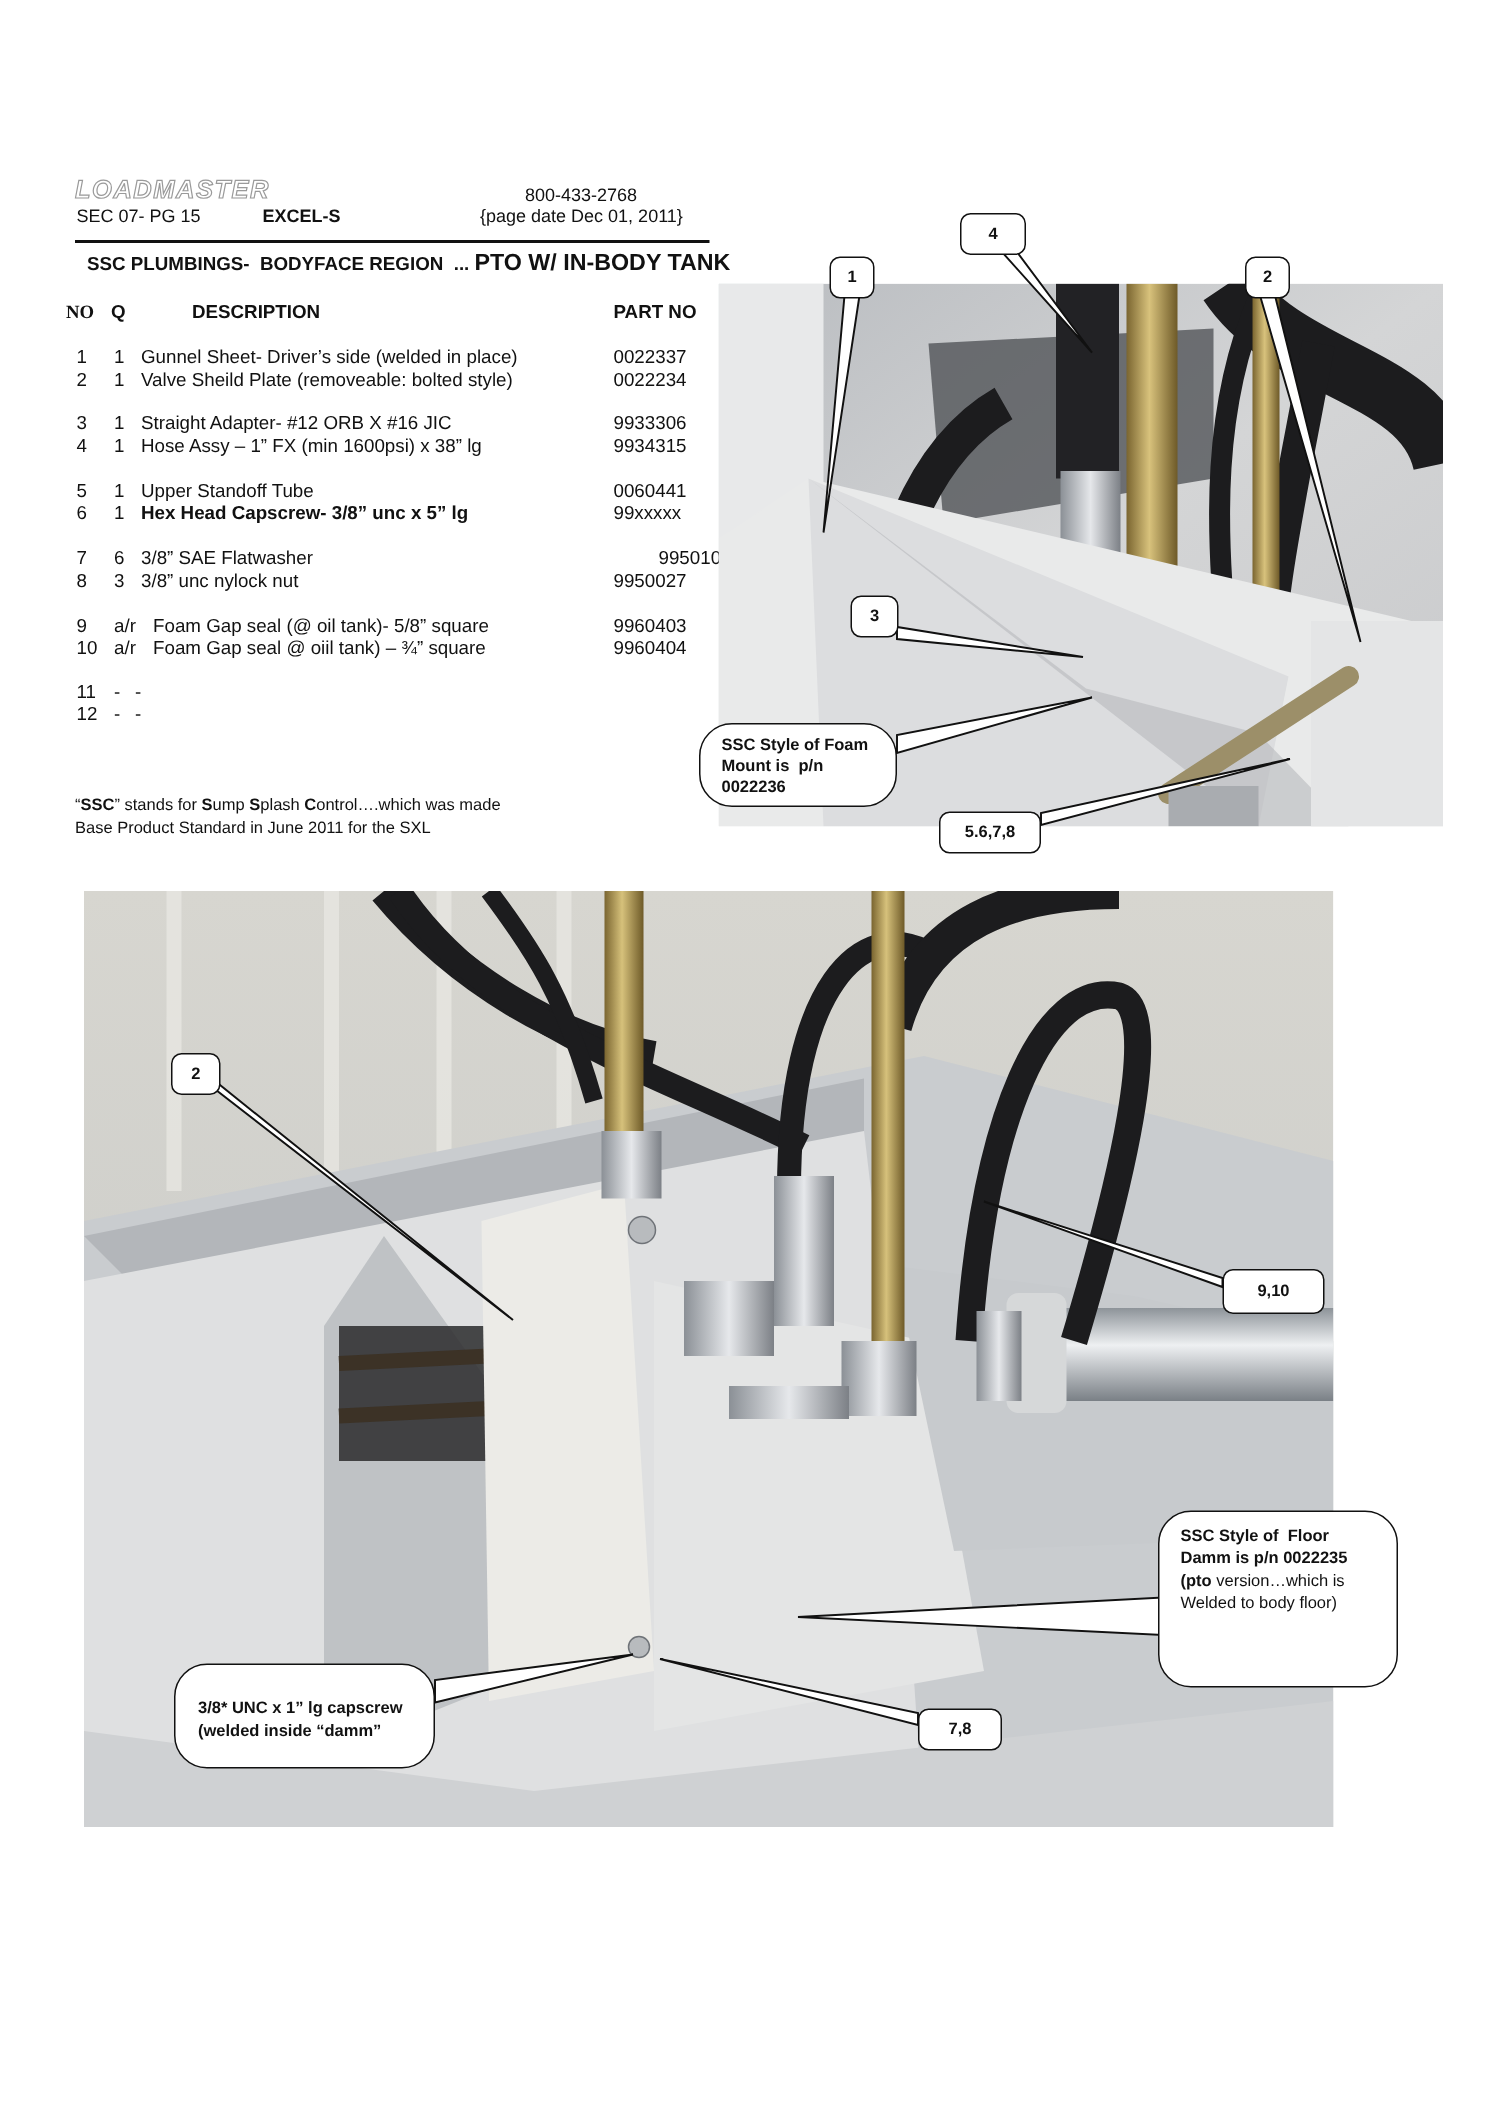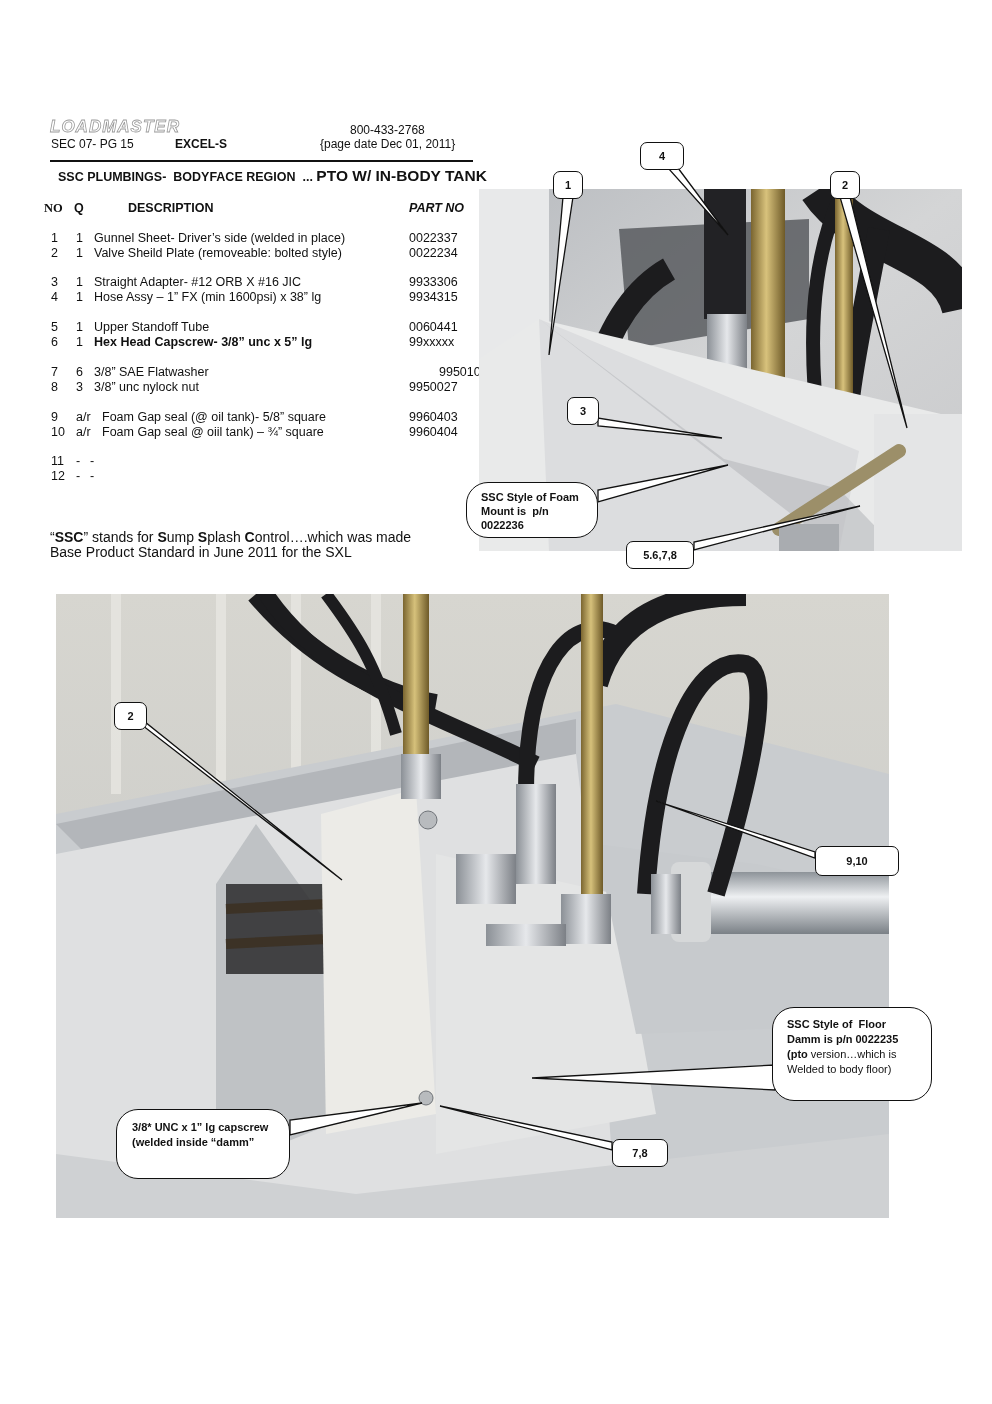--- a/index.html
+++ b/index.html
@@ -9,21 +9,21 @@
     .logo { left: 50px; top: 117px; font-size: 17px; font-weight: bold; font-style: italic;
             letter-spacing: 1px; color: #fff; -webkit-text-stroke: 0.8px #9a9a9a;
             font-family: "Liberation Sans", sans-serif; }
     .hdr { font-size: 12px; }
     .rule { left: 50px; top: 160px; width: 423px; height: 2px; background: #111; }
     .title { left: 58px; top: 167px; font-size: 12.5px; font-weight: bold; white-space: nowrap; }
     .title .big { font-size: 15.5px; }
     .colhdr { font-size: 12.5px; font-weight: bold; top: 201px; }
     .row { font-size: 12.5px; position: absolute; left: 0; height: 15px; line-height: 15px; white-space: nowrap; }
     .row span { position: absolute; }
-    .note { left: 50px; top: 530px; font-size: 14px; line-height: 15px; }
+    .note { left: 50px; top: 530px; font-size: 11px; line-height: 15px; }
     .photo { overflow: hidden; }
     .callout { background: #fff; border: 1.5px solid #111; border-radius: 7px;
                font-size: 11px; font-weight: bold; font-family: "Liberation Sans", sans-serif;
                box-sizing: border-box; display: flex; align-items: center; justify-content: center; }
     .callout.big { border-radius: 22px; align-items: flex-start; justify-content: flex-start;
                    padding: 9px 14px; line-height: 15px; text-align: left; }
     .callout .norm { font-weight: normal; }
     svg.leaders { position: absolute; left: 0; top: 0; pointer-events: none; }
   </style>
 </head>
@@ -36,21 +36,21 @@
 <div class="abs hdr" style="left:320px; top:137px;">{page date Dec 01, 2011}</div>
 <div class="abs rule"></div>
 <div class="abs title">
   <span style="white-space:pre;">SSC PLUMBINGS-  BODYFACE REGION  ... </span><span class="big">PTO W/ IN-BODY TANK</span>
 </div>
 
 <div>
   <div class="abs colhdr" style="left:44px;font-family:Liberation Serif, serif;">NO</div>
   <div class="abs colhdr" style="left:74px;">Q</div>
   <div class="abs colhdr" style="left:128px;">DESCRIPTION</div>
-  <div class="abs colhdr" style="left:409px;font-style:italic;">PART NO</div>
+  <div class="abs colhdr" style="left:409px;">PART NO</div>
 
   <div class="row" style="top:231px;">
     <span style="left:51px;">1</span>
     <span style="left:76px;">1</span>
     <span style="left:94px;">Gunnel Sheet- Driver’s side (welded in place)</span>
     <span style="left:409px;">0022337</span>
   </div>
   <div class="row" style="top:246px;">
     <span style="left:51px;">2</span>
     <span style="left:76px;">1</span>
@@ -250,28 +250,28 @@
 <div class="abs callout big" style="left:466px; top:482px; width:132px; height:56px; padding:7px 14px; line-height:14px;">
   <div>
     <div>SSC Style of Foam</div>
     <div style="white-space:pre;">Mount is  p/n</div>
     <div>0022236</div>
   </div>
 </div>
 <div class="abs callout" style="left:626px; top:541px; width:68px; height:28px;">5.6,7,8</div>
 
 <div class="abs callout" style="left:114px; top:702px; width:33px; height:28px;">2</div>
-<div class="abs callout" style="left:815px; top:846px; width:84px; height:30px;">9,10</div>
-<div class="abs callout big" style="left:772px; top:1007px; width:160px; height:94px;">
+<div class="abs callout" style="left:815px; top:846px; width:68px; height:30px;">9,10</div>
+<div class="abs callout big" style="left:772px; top:1007px; width:160px; height:118px;">
   <div>
     <div style="white-space:pre;">SSC Style of  Floor</div>
     <div>Damm is p/n 0022235</div>
     <div><span>(pto</span><span class="norm" style="white-space:pre;"> version…which is</span></div>
     <div class="norm">Welded to body floor)</div>
   </div>
 </div>
-<div class="abs callout big" style="left:116px; top:1109px; width:174px; height:70px; padding:10px 15px;">
+<div class="abs callout big" style="left:116px; top:1109px; width:174px; height:70px; padding:22px 15px;">
   <div>
     <div>3/8* UNC x 1” lg capscrew</div>
     <div>(welded inside “damm”</div>
   </div>
 </div>
 <div class="abs callout" style="left:612px; top:1139px; width:56px; height:28px;">7,8</div>
 
 </body></html>

